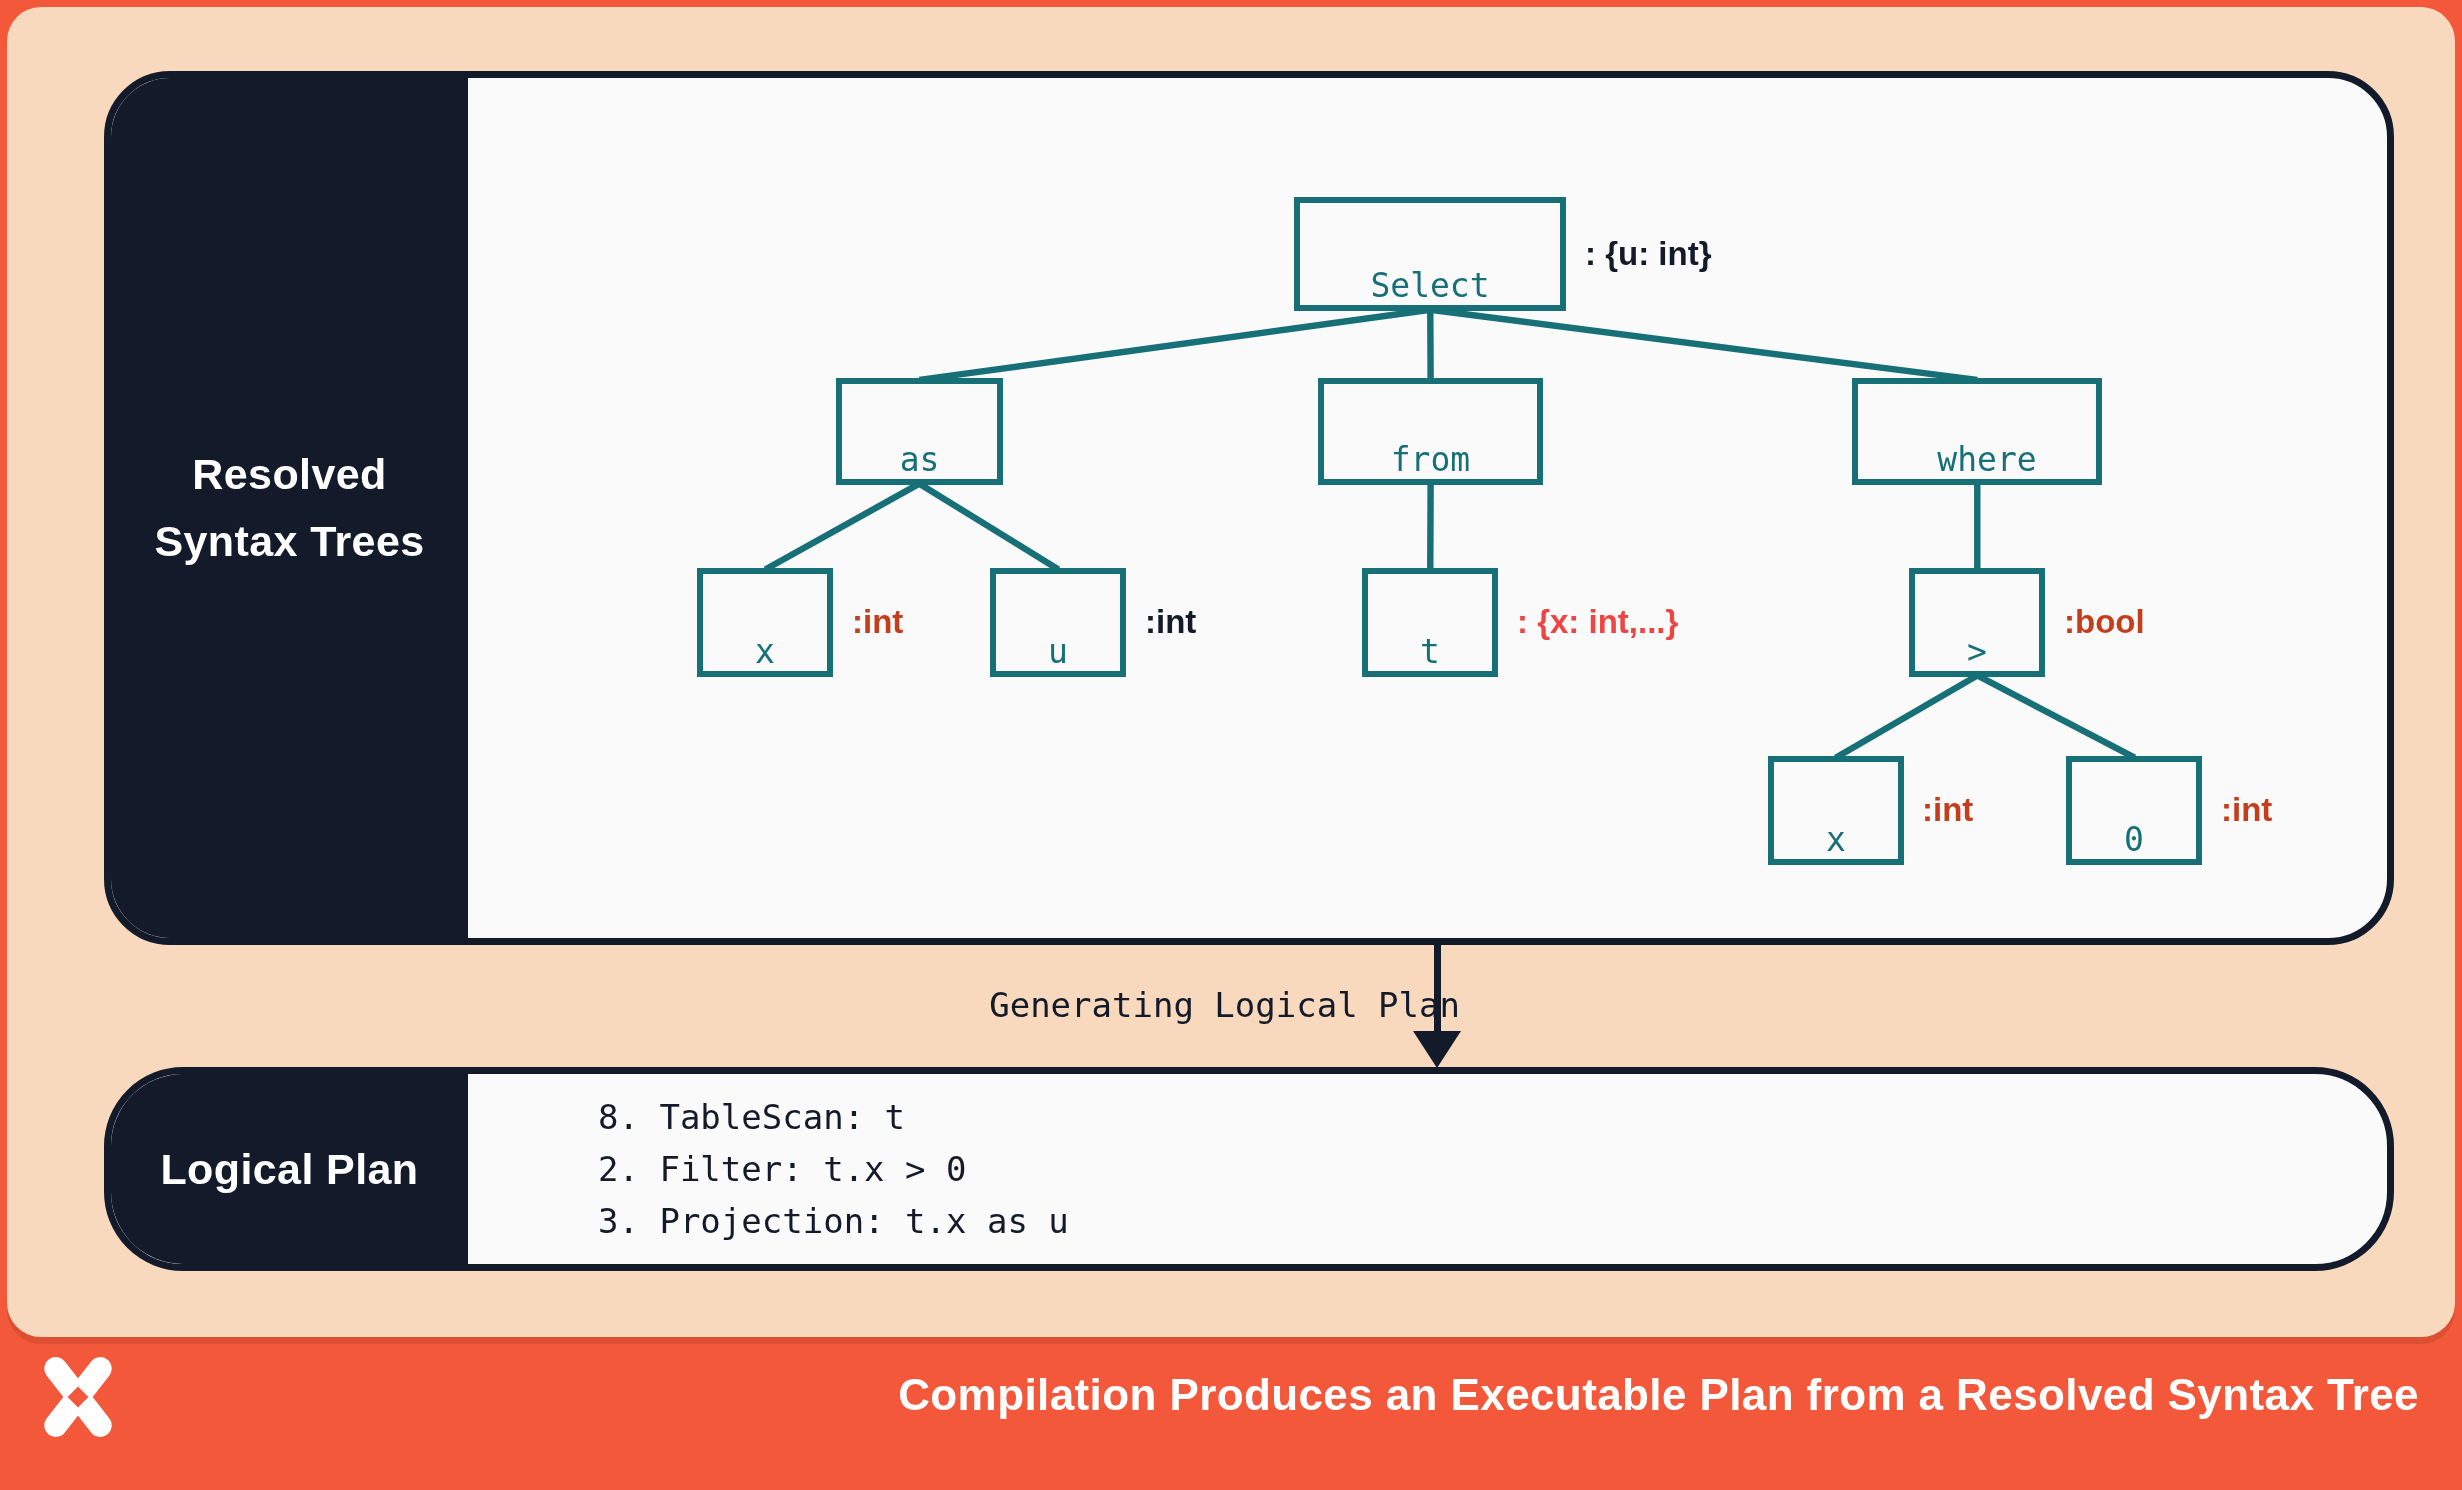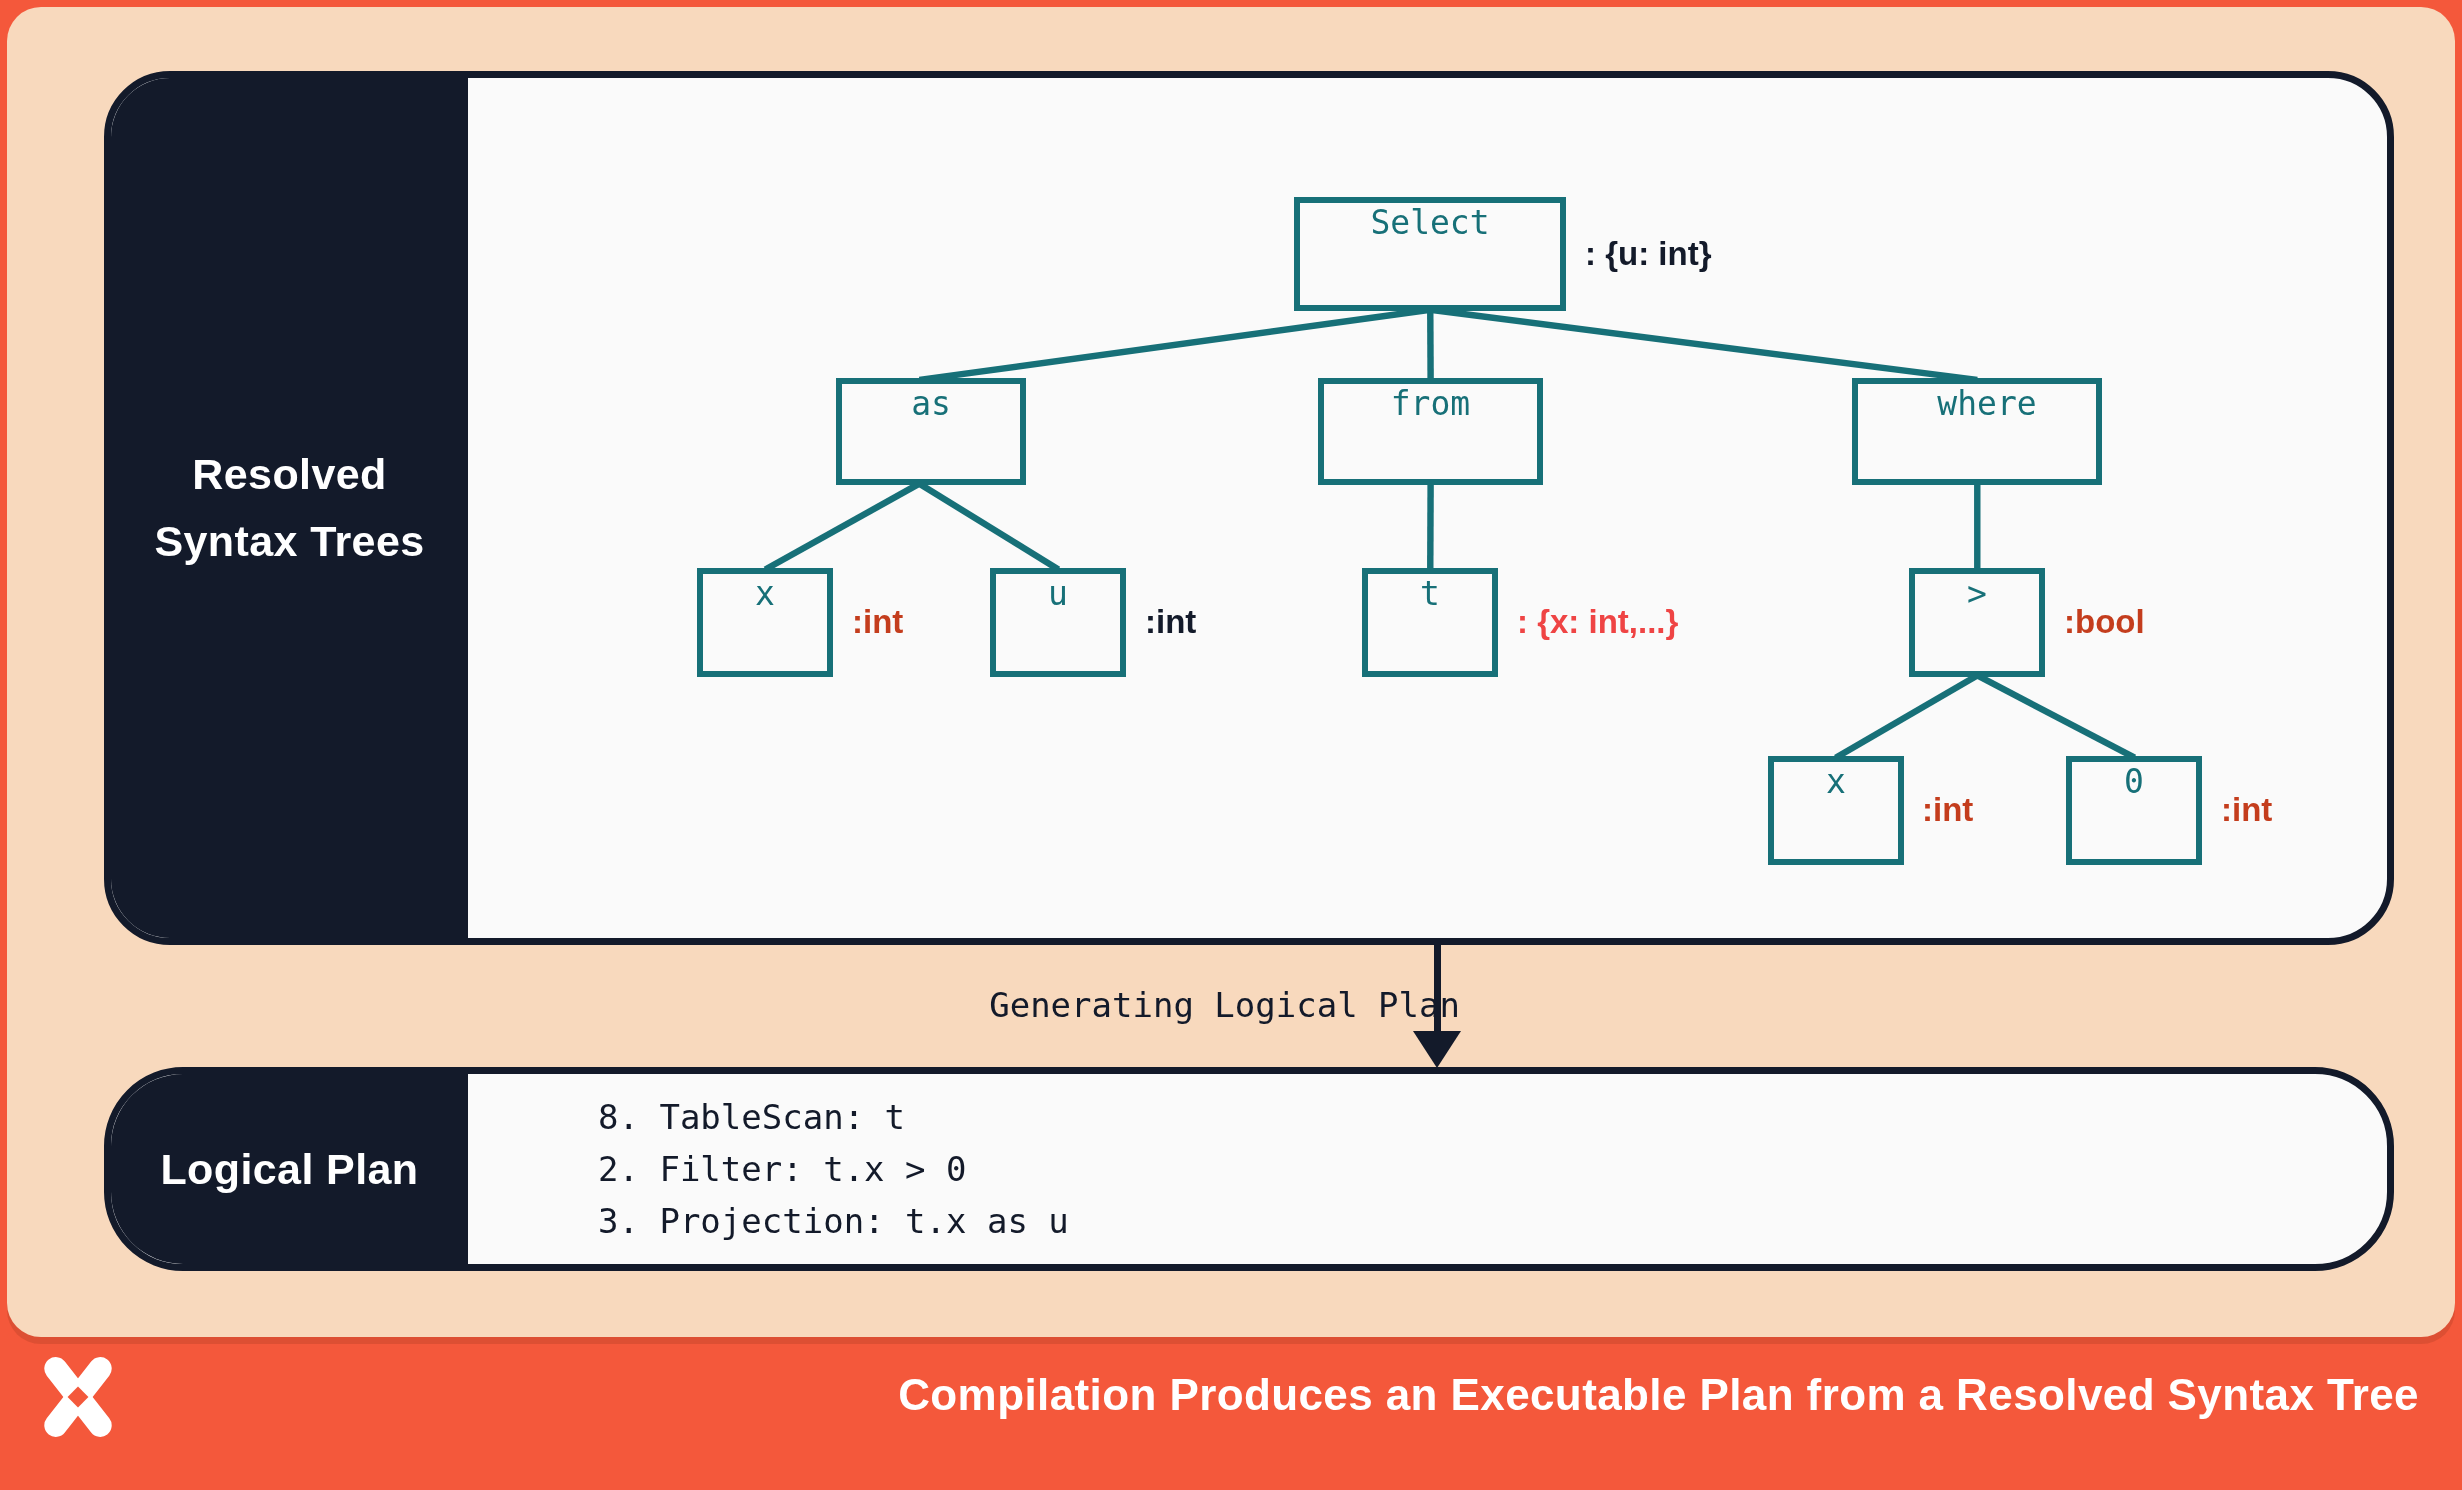--- a/index.html
+++ b/index.html
@@ -40,21 +40,21 @@
   .side-label{
     color:var(--white);font-weight:700;font-size:43px;line-height:1.55;
     text-align:center;letter-spacing:0.4px;
   }
   .tree{position:absolute;inset:0;}
   .tree svg.edges{position:absolute;left:0;top:0;width:100%;height:100%;}
   .node{
     position:absolute;
     border:6.4px solid var(--teal);
     background:var(--panel);
-    display:flex;align-items:flex-start;justify-content:center;
+    display:flex;align-items:flex-end;justify-content:center;
   }
   .node .node-label{
     font-family:"DejaVu Sans Mono", monospace;
     font-size:33px;color:var(--teal);white-space:nowrap;
   }
   .annotation{
     position:absolute;transform:translateY(-50%);
     font-family:Liberation Sans, sans-serif;
     font-weight:700;font-size:33px;white-space:nowrap;
   }
@@ -110,21 +110,21 @@
         <line x1="1845.5" y1="567" x2="1845" y2="687" stroke="#177078" stroke-width="9"></line>
         <line x1="2610" y1="567" x2="2610" y2="687" stroke="#177078" stroke-width="9"></line>
         <line x1="2610" y1="835" x2="2412" y2="950" stroke="#177078" stroke-width="9"></line>
         <line x1="2610" y1="835" x2="2830" y2="950" stroke="#177078" stroke-width="9"></line>
       </svg>
     <div id="tree-nodes">
         <div class="node" style="left: 1183px; top: 119px; width: 272px; height: 114px;">
           <span class="node-label">Select</span>
         </div>
         <span class="annotation" style="left: 1474px; top: 176px; color: rgb(19, 26, 42);">: {u: int}</span>
-        <div class="node" style="left: 725px; top: 300px; width: 190px; height: 107px;">
+        <div class="node" style="left: 725px; top: 300px; width: 167px; height: 107px;">
           <span class="node-label">as</span>
         </div>
         <div class="node" style="left: 1207px; top: 300px; width: 225px; height: 107px;">
           <span class="node-label">from</span>
         </div>
         <div class="node" style="left: 1741px; top: 300px; width: 250px; height: 107px; padding-left: 20px;">
           <span class="node-label">where</span>
         </div>
         <div class="node" style="left: 586px; top: 490px; width: 136px; height: 109px;">
           <span class="node-label">x</span>

